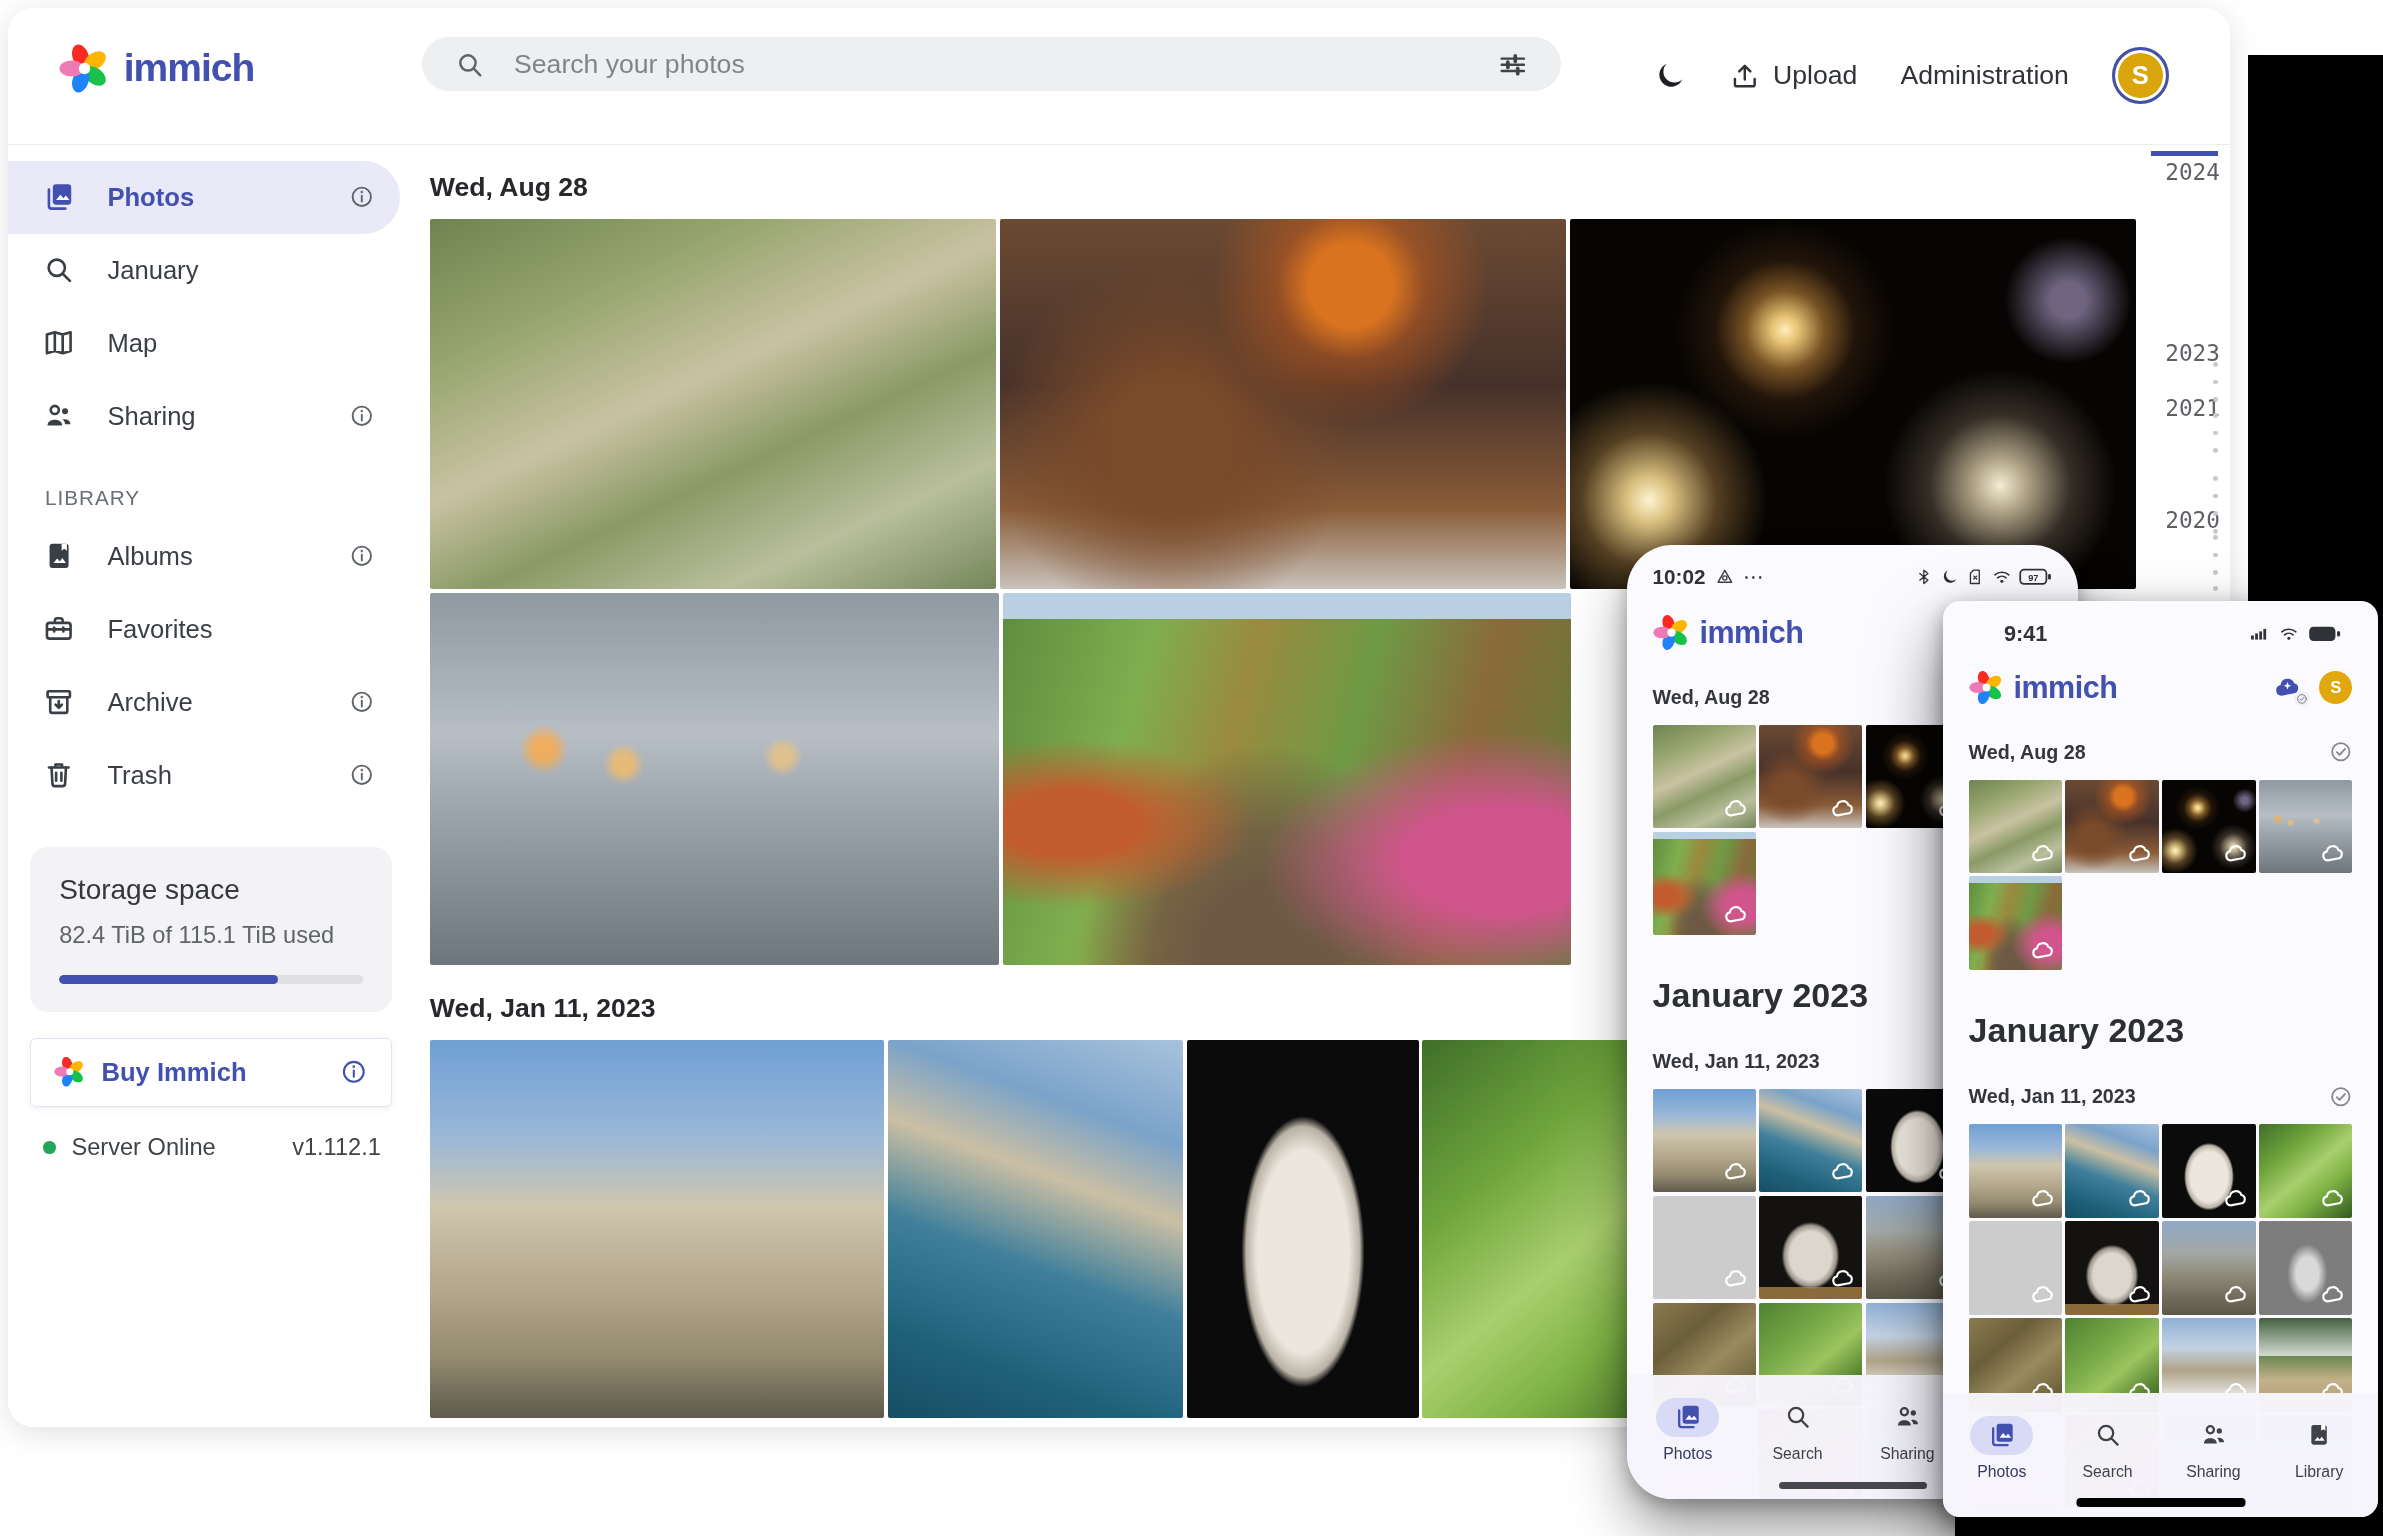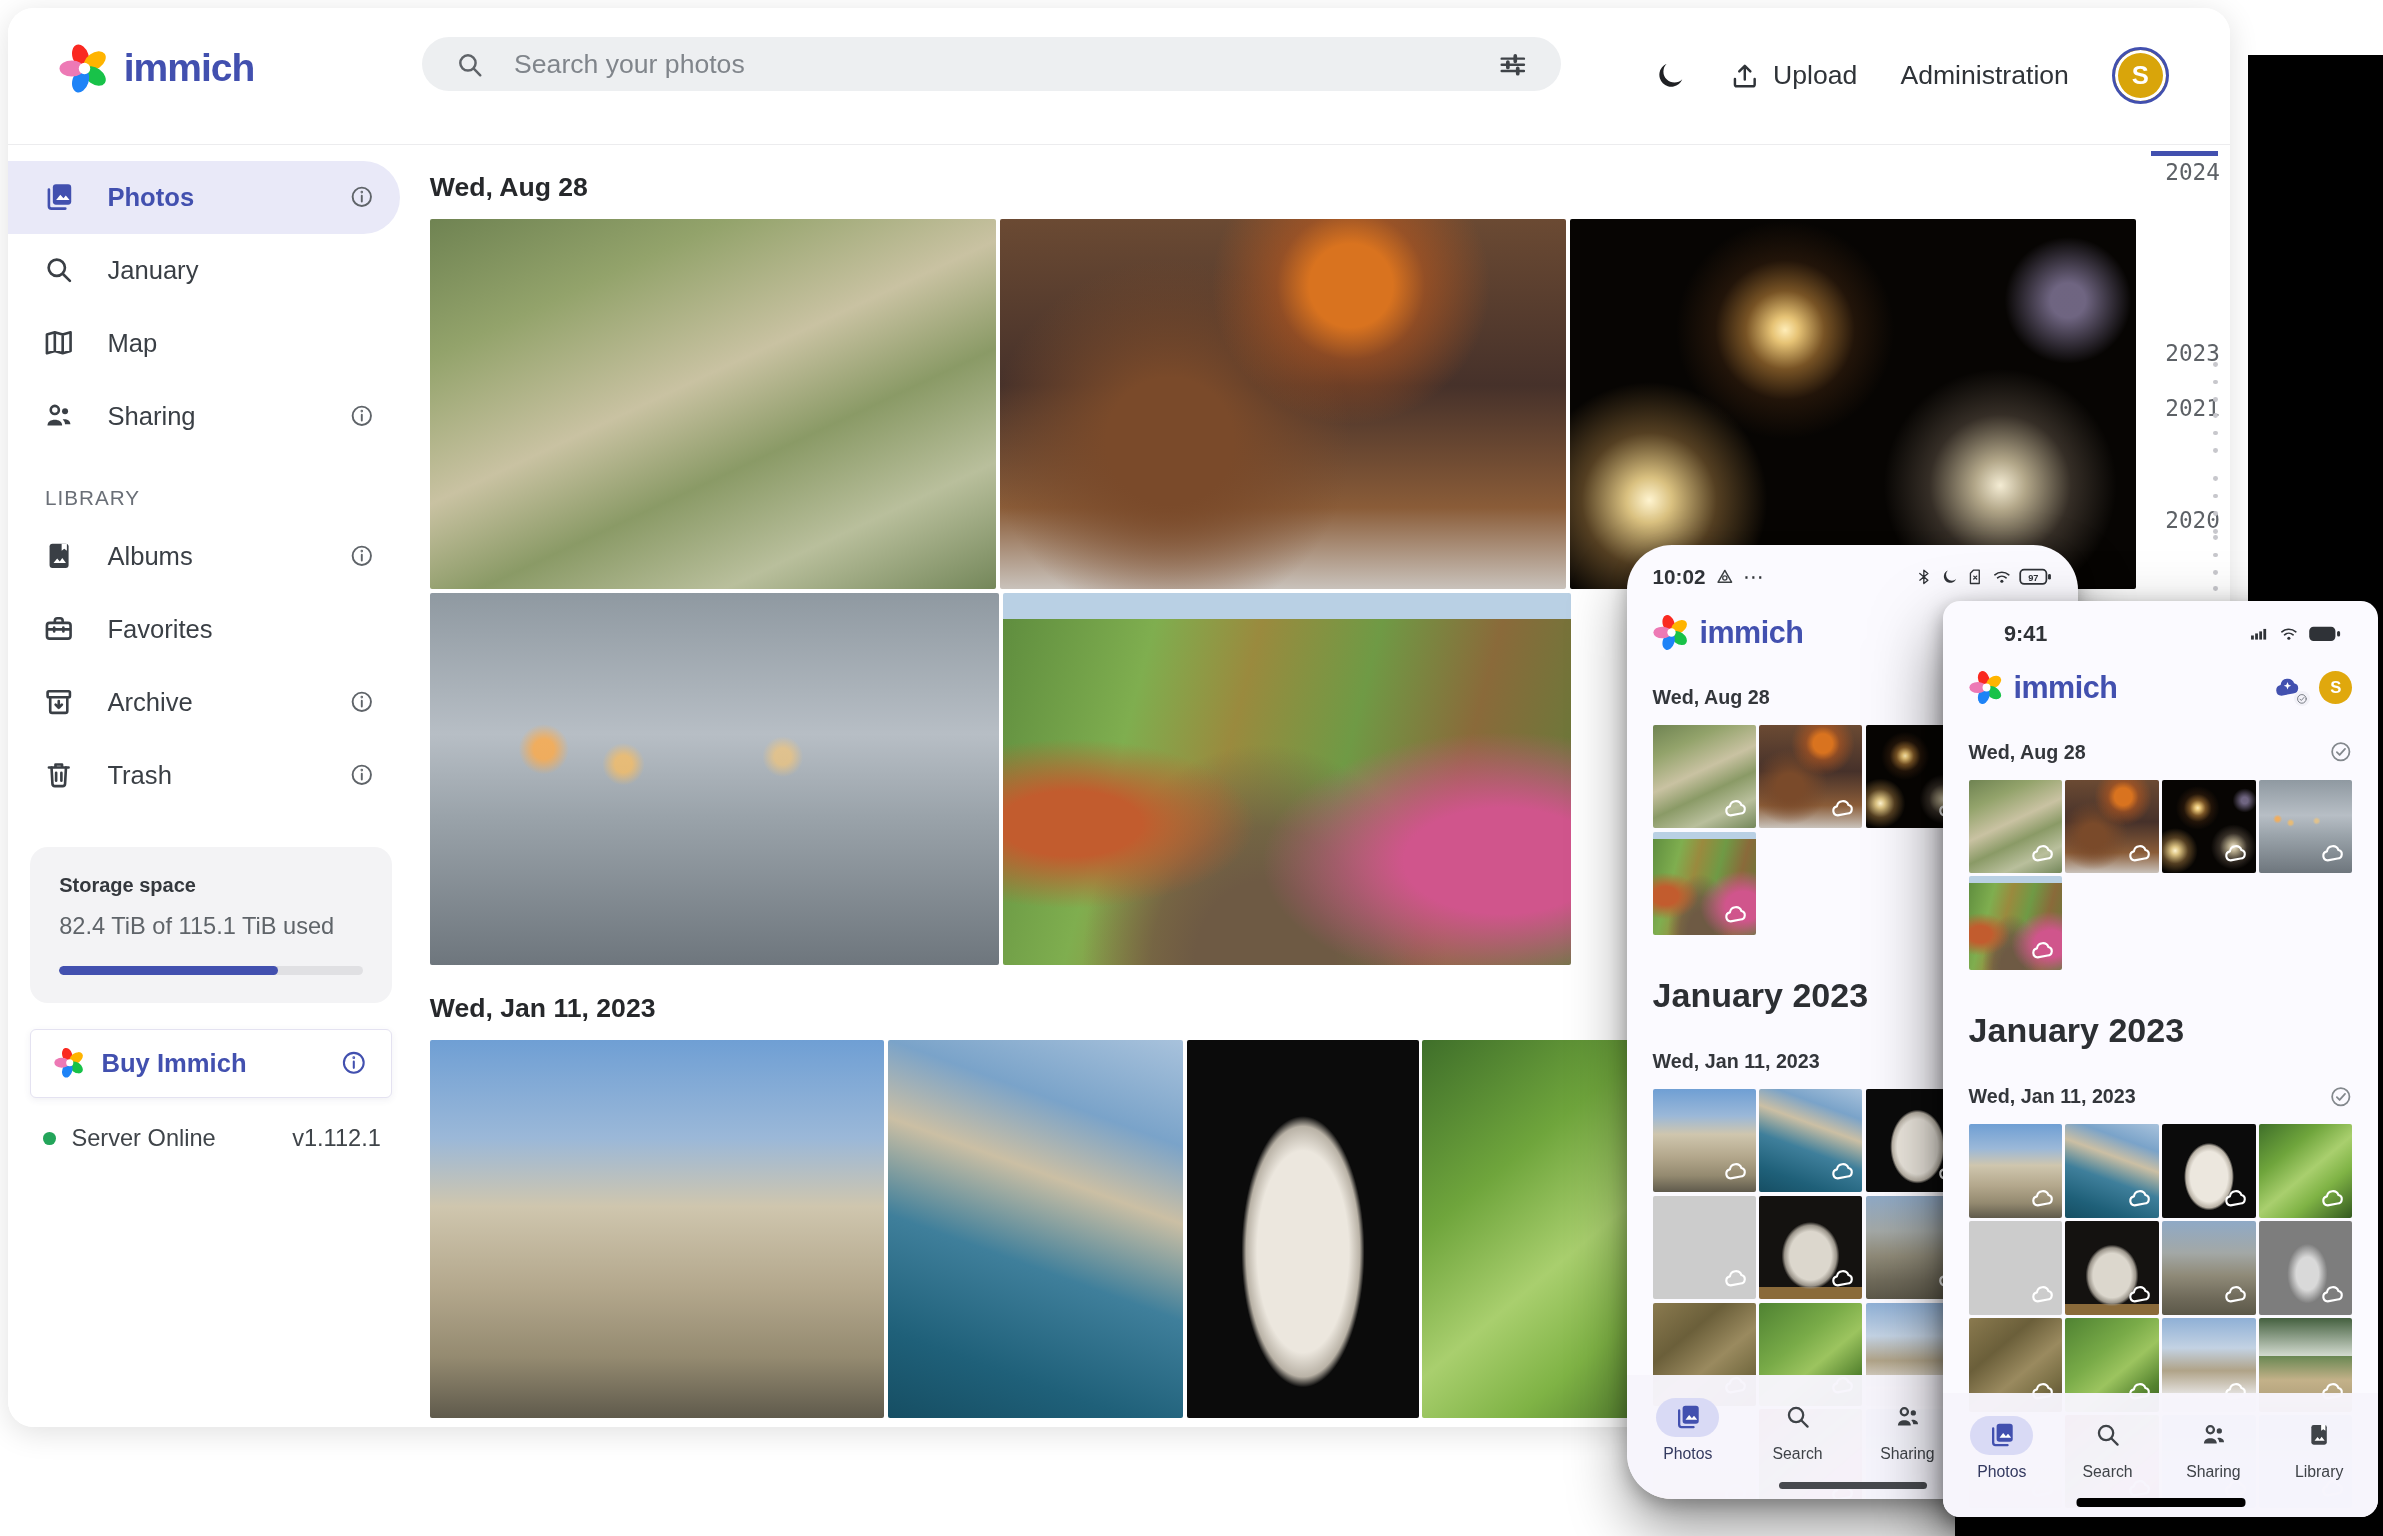--- a/index.html
+++ b/index.html
@@ -29,21 +29,21 @@
 
   
   .sidebar{position:absolute;left:0;top:137px;width:406px;bottom:0;background:#fff;padding-top:15.8px;z-index:4;}
   .sitem{display:flex;align-items:center;height:73px;margin:0 13.8px 0 0;padding:0 25.6px 0 35px;border-radius:0 984px 984px 0;
          color:#3a3f45;font-size:25.6px;cursor:pointer;}
   .sitem .lbl{margin-left:33px;flex:1;}
   .sitem.active{background:#e9e9f8;color:#4250af;font-weight:700;}
   .sitem .info{color:#5f6469;}
   .sheading{margin:33px 0 9.9px 37px;font-size:20.7px;letter-spacing:1px;color:#6a6f77;}
   .storage{margin:35px 21.7px 0 21.7px;background:#f3f3f5;border-radius:17.7px;padding:27.6px 29.6px;}
-  .storage .t{font-size:20px;font-weight:700;color:#34383d;}
+  .storage .t{font-size:28px;font-weight:400;color:#34383d;}
   .storage .u{margin-top:15.8px;font-size:23.6px;color:#5f6469;}
   .bar{margin-top:25.6px;height:9.9px;border-radius:5.9px;background:#e0e0e3;overflow:hidden;}
   .bar .fill{height:100%;border-radius:5.9px;background:#4250af;}
   .buy{margin:25.6px 21.7px 0 21.7px;background:#fff;border:1px solid #e4e2f1;border-radius:6px;
        box-shadow:0 2px 7.9px rgba(60,60,120,.08);padding:17.7px 23.6px;display:flex;align-items:center;gap:15.8px;cursor:pointer;}
   .buy .lbl{flex:1;font-size:25.6px;font-weight:700;color:#4250af;}
   .srvrow{margin:27.6px 33px 0 35px;display:flex;align-items:center;font-size:23.6px;color:#3f4449;}
   .dot-green{width:12.8px;height:12.8px;border-radius:50%;background:#23a55a;margin-right:15.8px;}
   .srvrow .ver{margin-left:auto;}
 

